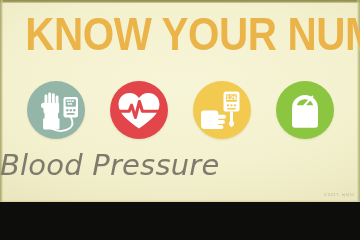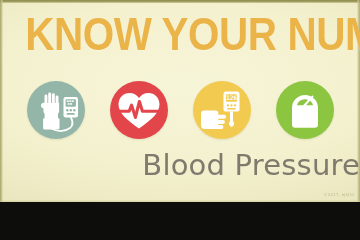--- a/index.html
+++ b/index.html
@@ -48,27 +48,28 @@
   .circle{
     width:58px;height:58px;border-radius:50%;
     position:relative;flex:0 0 auto;
     box-shadow:0 1px 2px rgba(90,85,40,.12);
   }
   .circle svg{position:absolute;left:0;top:0;width:58px;height:58px;display:block;}
 
   
   .subtitle{
     position:absolute;left:0;right:0;top:148px;
-    text-align:right;
+    text-align:left;
     font-family:"DejaVu Sans","Liberation Sans", sans-serif;
     font-size:29px;
     font-weight:400;
     letter-spacing:0.2px;
     color:#7e7b6e;
     white-space:nowrap;
+    font-style:italic;
   }
 
   
   .watermark{
     position:absolute;right:6px;bottom:5px;
     font-size:4px;letter-spacing:.2px;
     color:#bdb98c;opacity:.95;
     font-family:"DejaVu Sans","Liberation Sans", sans-serif;
   }
 </style>

